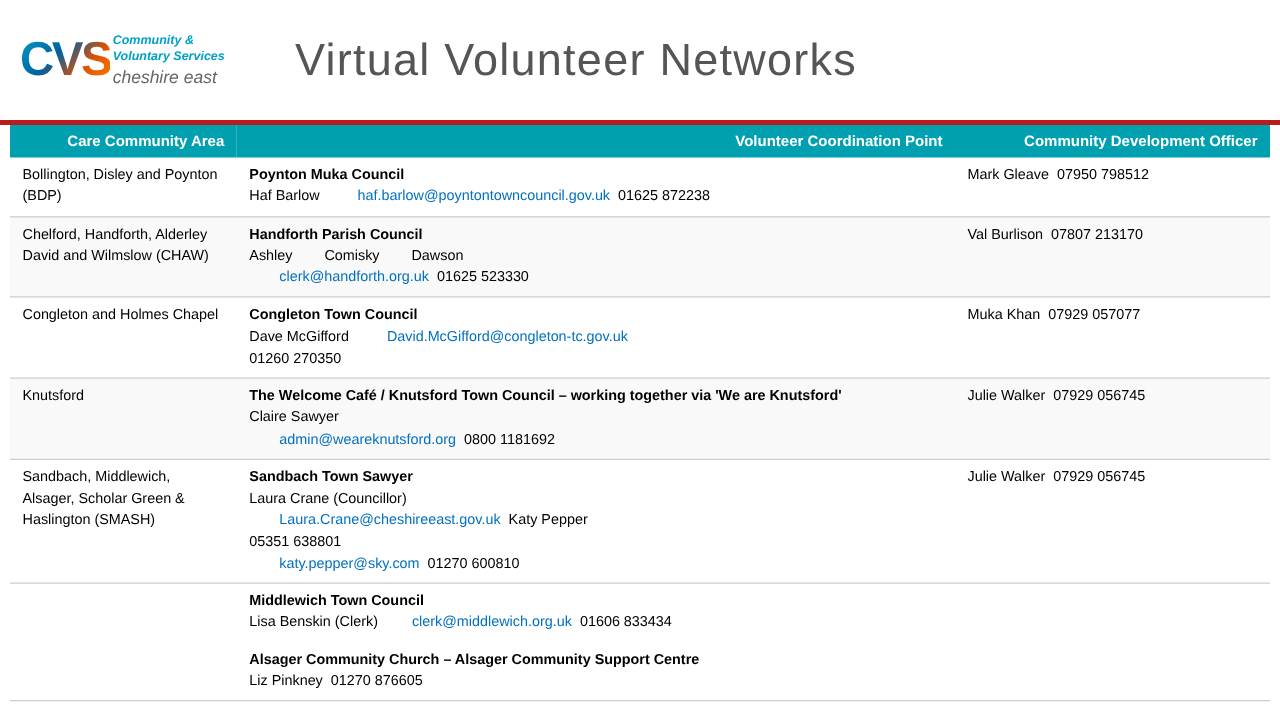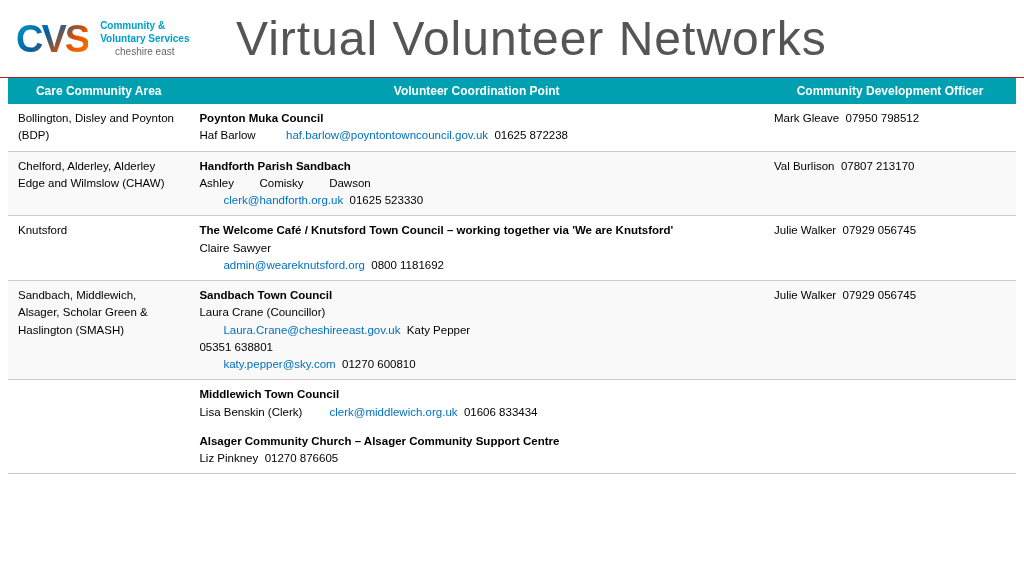--- a/index.html
+++ b/index.html
@@ -2,23 +2,23 @@
 <html><head>
   <meta charset="utf-8">
   <style>
     * { box-sizing: border-box; margin: 0; padding: 0; }
     body { font-family: Arial, sans-serif; background: #fff; width: 1024px; min-height: 576px; font-size: 12px; }
 
     
     .header {
       display: flex;
       align-items: center;
-      padding: 11px 16px;
+      padding: 26px 16px;
       background: #fff;
-      border-bottom: 1px solid #b91c1c;
+      border-bottom: 4px solid #b91c1c;
     }
     .logo-area {
       display: flex;
       align-items: center;
       gap: 8px;
       min-width: 200px;
     }
     .cvs-logo {
       display: flex;
       align-items: center;
@@ -30,26 +30,27 @@
       background: linear-gradient(135deg, #00a0c8 0%, #0060a0 40%, #e05000 70%, #ff8000 100%);
       -webkit-background-clip: text;
       -webkit-text-fill-color: transparent;
       background-clip: text;
       line-height: 1;
     }
     .cvs-tagline {
       font-size: 10px;
       color: #00a0c8;
       line-height: 1.3;
-      margin-left: 12px;
+      margin-left: 2px;
+      font-style: italic;
     }
     .cvs-tagline .bold { font-weight: bold; }
-    .cvs-tagline .small { font-size: 10px; color: #666; text-align: center; }
+    .cvs-tagline .small { font-size: 14px; color: #666; }
     .page-title {
-      font-size: 48px;
+      font-size: 36px;
       font-weight: 300;
       color: #555;
       letter-spacing: 1px;
       margin-left: 20px;
     }
 
     
     .table-container {
       padding: 0 8px 8px 8px;
     }
@@ -57,21 +58,21 @@
       width: 100%;
       border-collapse: collapse;
       font-size: 11.5px;
     }
     thead tr {
       background: #00a0b0;
       color: #fff;
     }
     thead th {
       padding: 6px 10px;
-      text-align: center;
+      text-align: right;
       font-weight: bold;
       font-size: 12px;
       margin-left: 43px;
     }
     tbody tr {
       border-bottom: 1px solid #ccc;
       vertical-align: top;
       margin-top: 24px;
     }
     tbody tr:nth-child(even) {
@@ -119,45 +120,54 @@
       <tr>
         <td class="col1">Bollington, Disley and Poynton (BDP)</td>
         <td class="col2">
           <div class="bold">Poynton Muka Council</div>
           <div>Haf Barlow &nbsp;<a href="#">haf.barlow@poyntontowncouncil.gov.uk</a>&nbsp; 01625 872238</div>
         </td>
         <td class="col3">Mark Gleave &nbsp;07950 798512</td>
       </tr>
 
       <tr>
-        <td class="col1">Chelford, Alderley, Alderley Edge and Wilmslow (CHAW)</td>
+        <td class="col1">Chelford, Handforth, Alderley David and Wilmslow (CHAW)</td>
         <td class="col2">
-          <div class="bold">Handforth Parish Sandbach</div>
+          <div class="bold">Handforth Parish Council</div>
           <div>Ashley &nbsp;&nbsp;&nbsp;&nbsp;&nbsp;&nbsp; Comisky &nbsp;&nbsp;&nbsp;&nbsp;&nbsp;&nbsp; Dawson</div>
           <div><a href="#">clerk@handforth.org.uk</a> &nbsp;01625 523330</div>
         </td>
         <td class="col3">Val Burlison &nbsp;07807 213170</td>
       </tr>
 
+      <tr>
+        <td class="col1">Congleton and Holmes Chapel</td>
+        <td class="col2">
+          <div class="bold">Congleton Town Council</div>
+          <div>Dave McGifford &nbsp;<a href="#">David.McGifford@congleton-tc.gov.uk</a></div>
+          <div>01260 270350</div>
+        </td>
+        <td class="col3">Muka Khan &nbsp;07929 057077</td>
+      </tr>
 
       <tr>
         <td class="col1">Knutsford</td>
         <td class="col2">
           <div class="bold">The Welcome Café / Knutsford Town Council – working together via 'We are Knutsford'</div>
           <div>Claire Sawyer</div>
           <div><a href="#">admin@weareknutsford.org</a> &nbsp;0800 1181692</div>
         </td>
         <td class="col3">Julie Walker &nbsp;07929 056745</td>
       </tr>
 
 
       <tr>
         <td class="col1">Sandbach, Middlewich, Alsager, Scholar Green &amp; Haslington (SMASH)</td>
         <td class="col2">
-          <div class="bold">Sandbach Town Council</div>
+          <div class="bold">Sandbach Town Sawyer</div>
           <div>Laura Crane (Councillor)</div>
           <div><a href="#">Laura.Crane@cheshireeast.gov.uk</a> &nbsp;Katy Pepper</div>
           <div>05351 638801</div>
           <div><a href="#">katy.pepper@sky.com</a> &nbsp;01270 600810</div>
         </td>
         <td class="col3">Julie Walker &nbsp;07929 056745</td>
       </tr>
 
       <tr style="background:#fff;">
         <td class="col1"></td>

